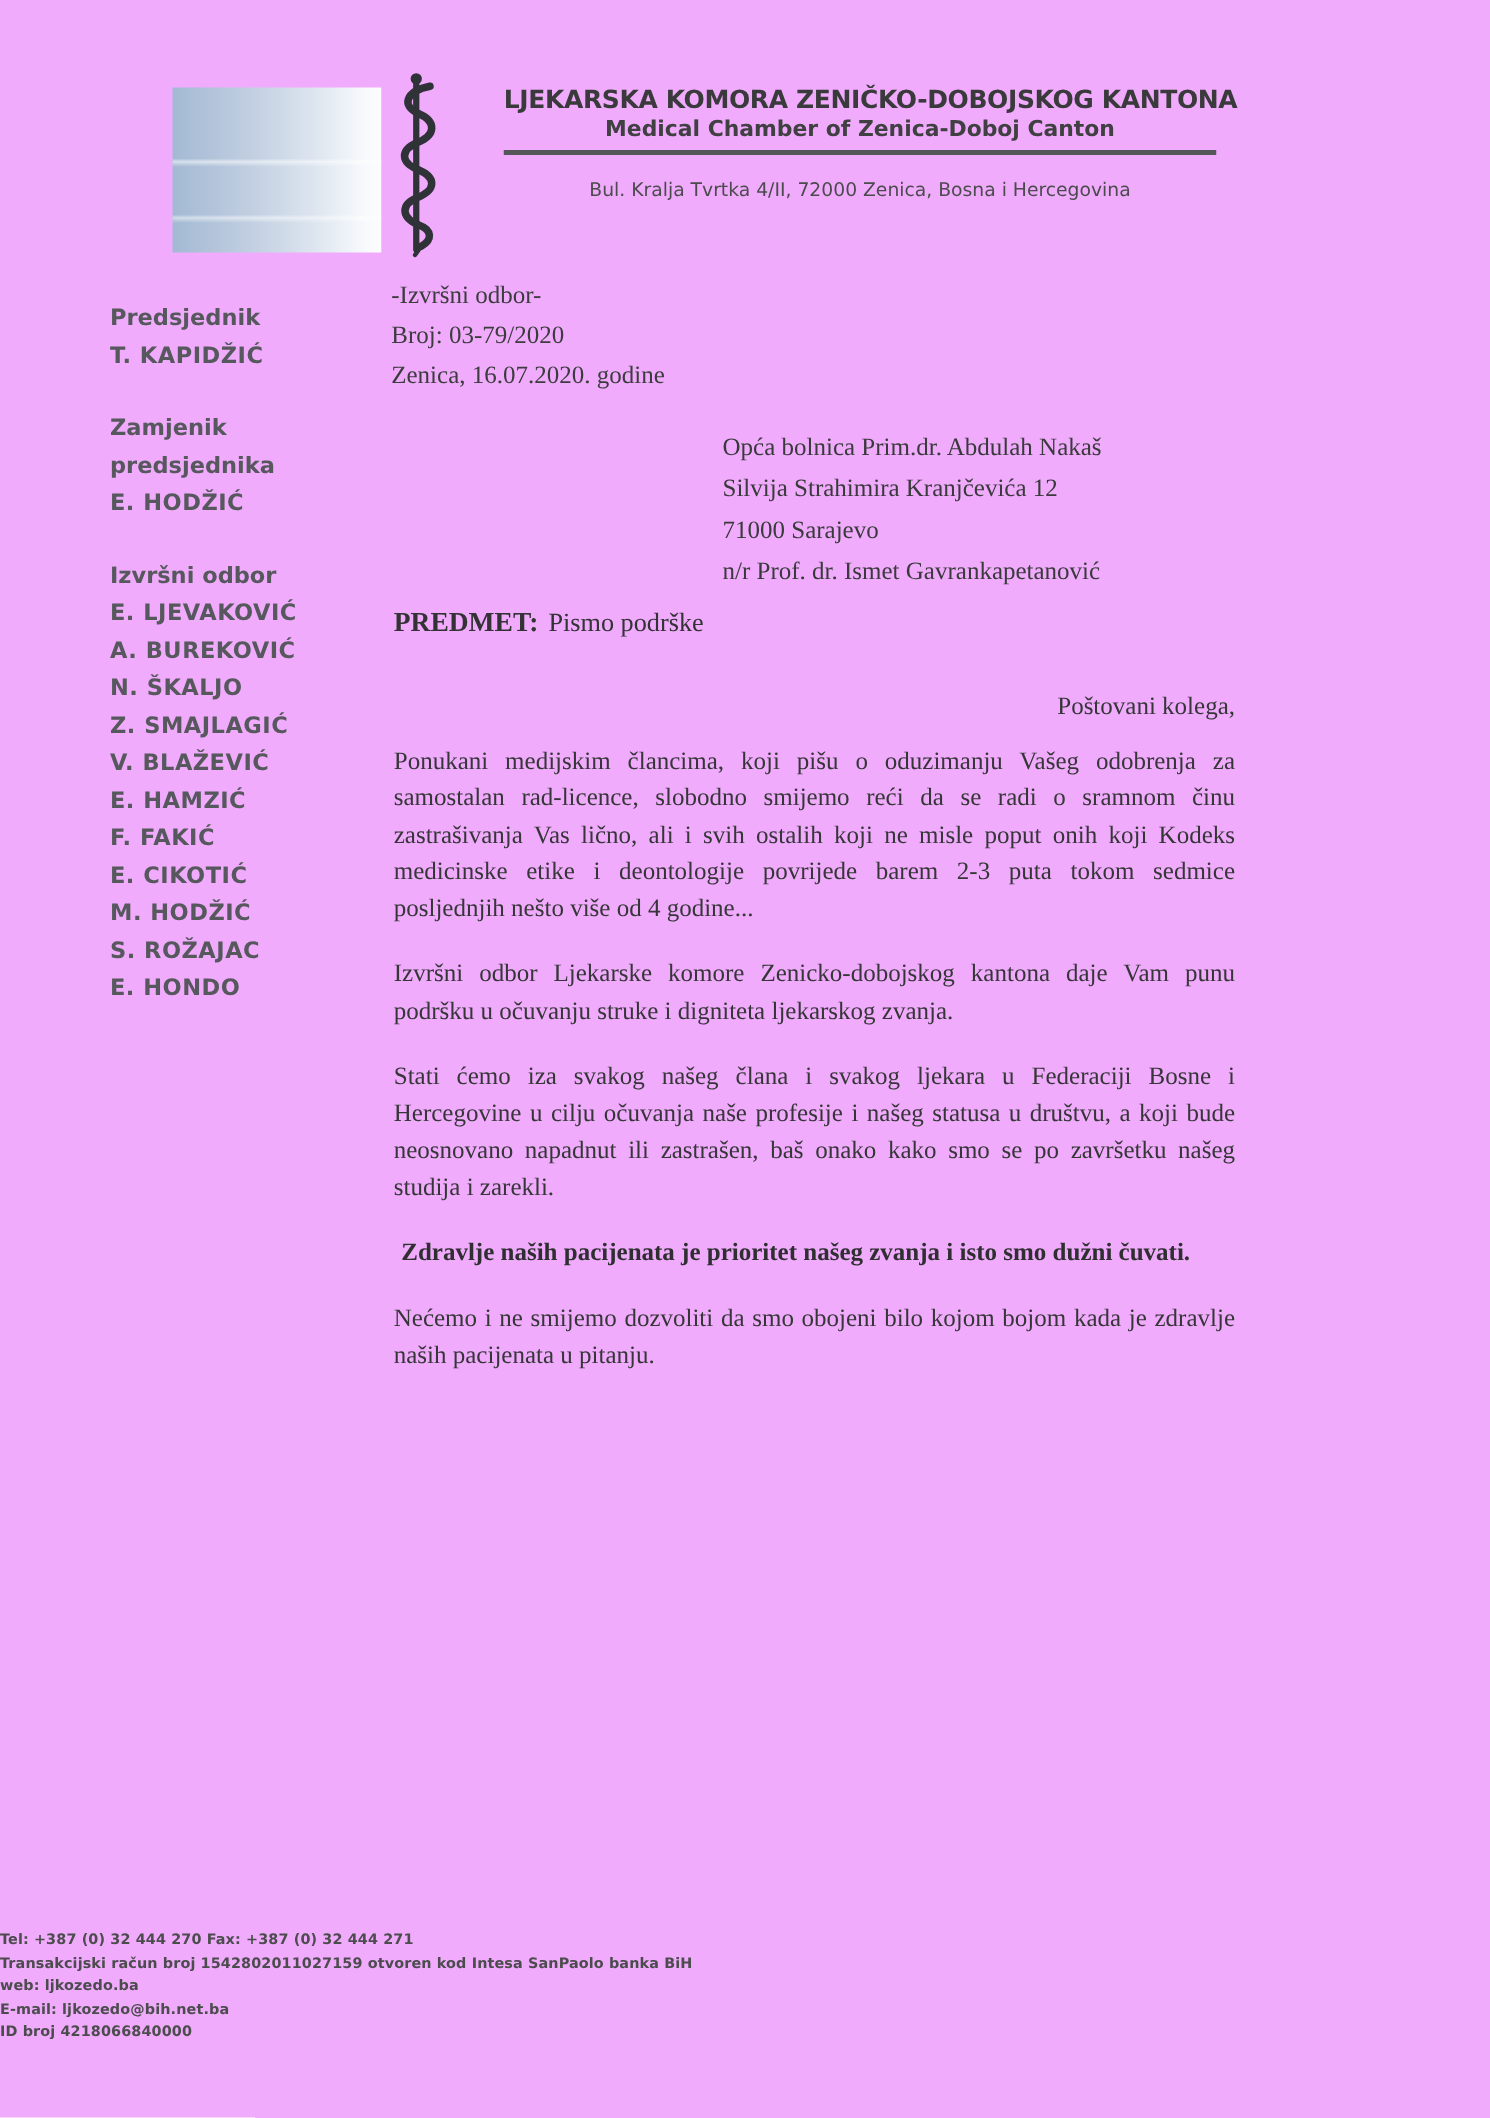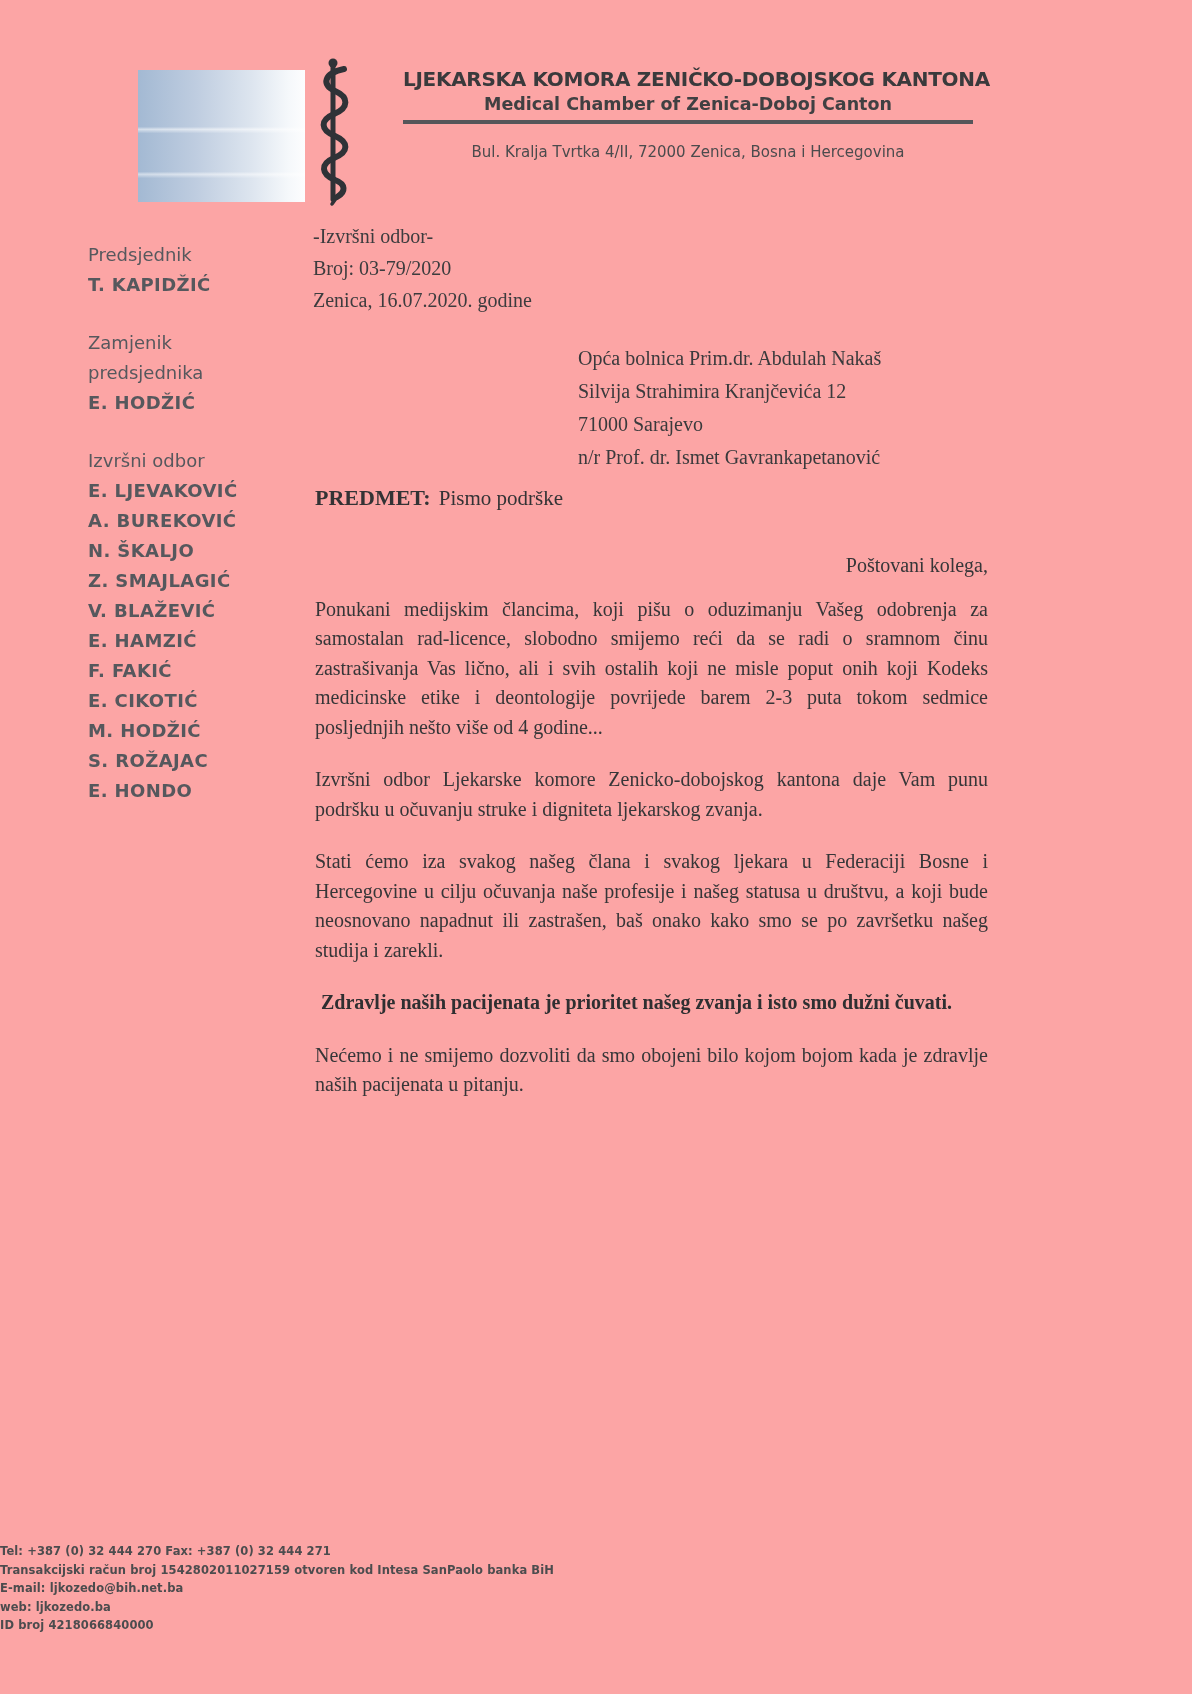--- a/index.html
+++ b/index.html
@@ -4,21 +4,21 @@
 <style>
   html, body {
     margin: 0;
     padding: 0;
     background: #ffffff;
   }
   .page {
     position: relative;
     width: 1192px;
     height: 1694px;
-    background: #fca5a5;
+    background: #f0abfc;
     font-family: "Liberation Serif", serif;
     overflow: hidden;
   }
 
   
   .logo-gradient {
     position: absolute;
     left: 138px;
     top: 70px;
     width: 167px;
@@ -74,21 +74,21 @@
   .sidebar {
     position: absolute;
     left: 88px;
     top: 240px;
     width: 220px;
     font-family: "DejaVu Sans", sans-serif;
     font-size: 18px;
     line-height: 30px;
     color: #56585d;
   }
-  .side-label { font-weight: normal; }
+  .side-label { font-weight: bold; }
   .side-name  { font-weight: bold; letter-spacing: 0.4px; }
   .grp-gap    { margin-top: 28px; }
 
   
   .meta {
     position: absolute;
     left: 313px;
     top: 220px;
     font-size: 20px;
     line-height: 32px;
@@ -222,18 +222,18 @@
     <p>Ponukani medijskim člancima, koji pišu o oduzimanju Vašeg odobrenja za samostalan rad-licence, slobodno smijemo reći da se radi o sramnom činu zastrašivanja Vas lično, ali i svih ostalih koji ne misle poput onih koji Kodeks medicinske etike i deontologije povrijede barem 2-3 puta tokom sedmice posljednjih nešto više od 4 godine...</p>
     <p>Izvršni odbor Ljekarske komore Zenicko-dobojskog kantona daje Vam punu podršku u očuvanju struke i digniteta ljekarskog zvanja.</p>
     <p>Stati ćemo iza svakog našeg člana i svakog ljekara u Federaciji Bosne i Hercegovine u cilju očuvanja naše profesije i našeg statusa u društvu, a koji bude neosnovano napadnut ili zastrašen, baš onako kako smo se po završetku našeg studija i zarekli.</p>
     <p class="bold-para">Zdravlje naših pacijenata je prioritet našeg zvanja i isto smo dužni čuvati.</p>
     <p>Nećemo i ne smijemo dozvoliti da smo obojeni bilo kojom bojom kada je zdravlje naših pacijenata u pitanju.</p>
   </div>
 
   <div class="footer">
     <div>Tel: +387 (0) 32 444 270 Fax: +387 (0) 32 444 271</div>
     <div>Transakcijski račun broj 1542802011027159 otvoren kod Intesa SanPaolo banka BiH</div>
+    <div>web: ljkozedo.ba</div>
     <div>E-mail: ljkozedo@bih.net.ba</div>
-    <div>web: ljkozedo.ba</div>
     <div>ID broj 4218066840000</div>
   </div>
 
 </div>
 
 </body></html>

